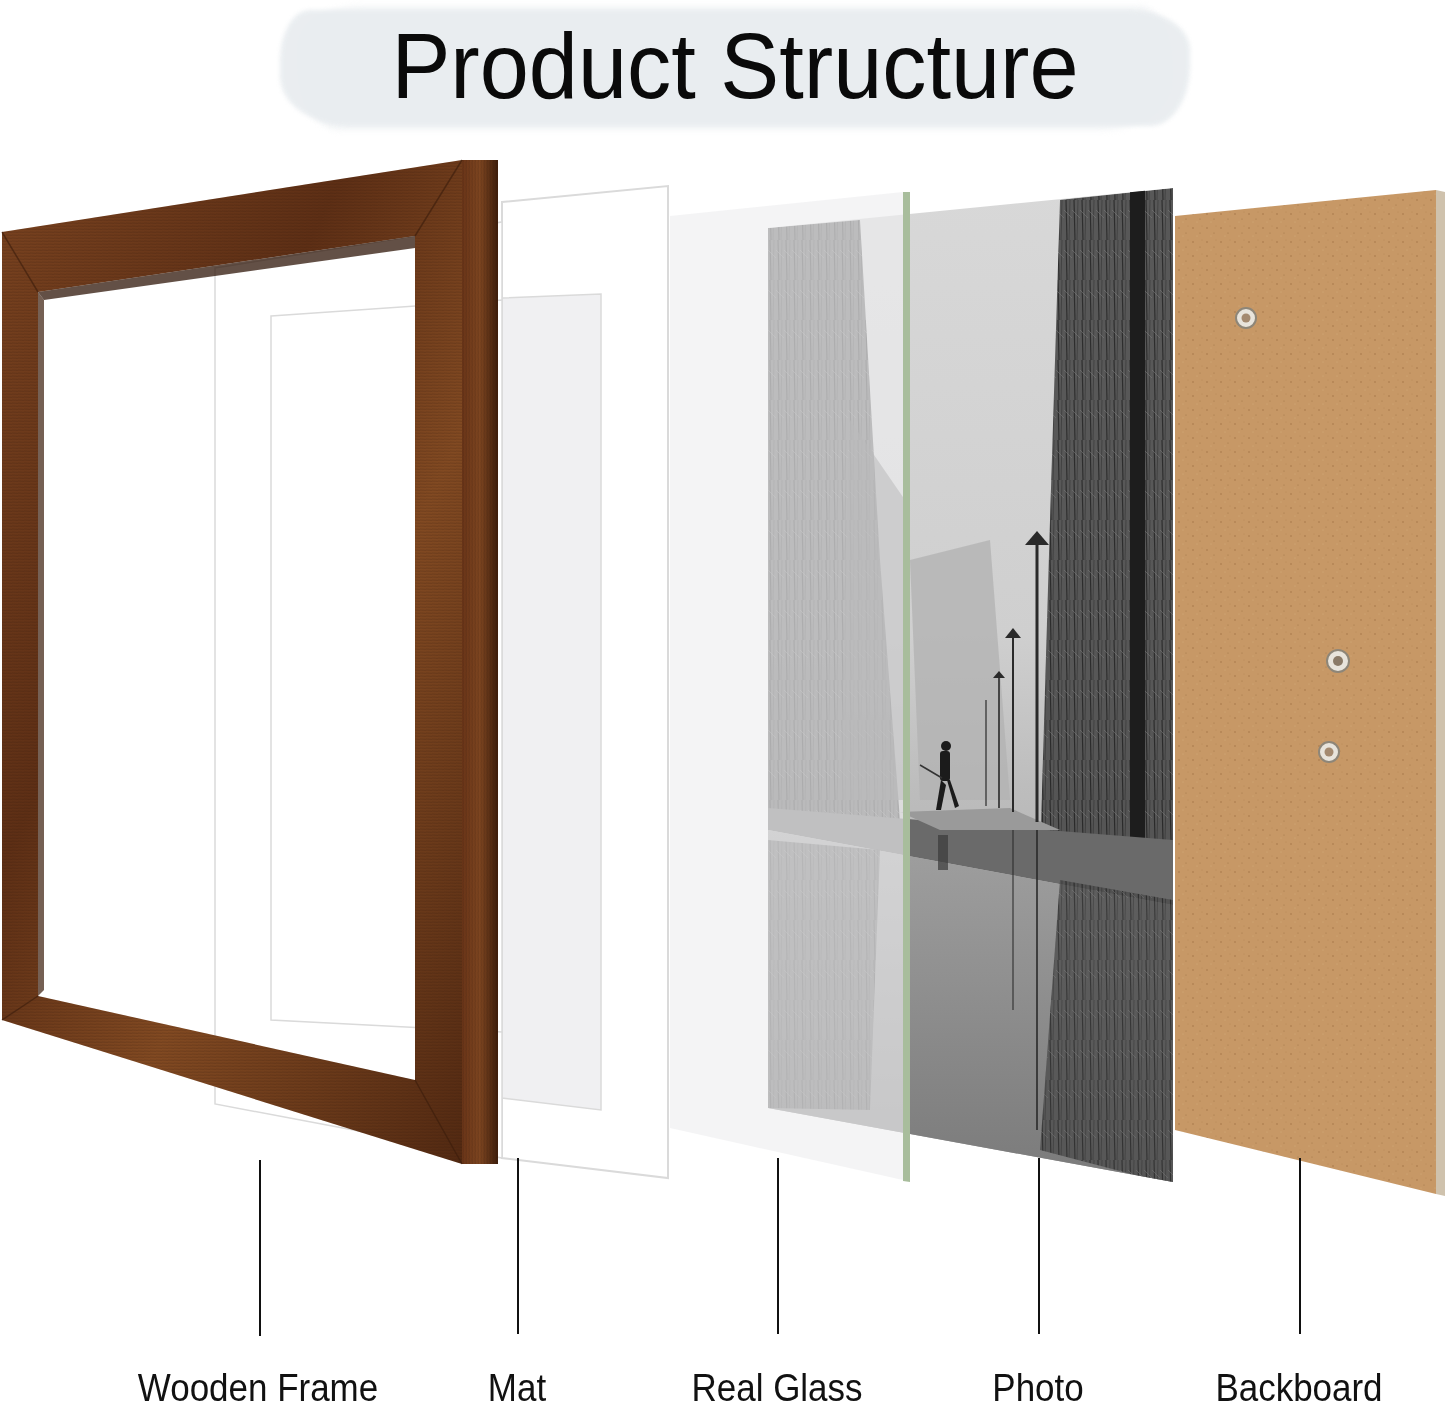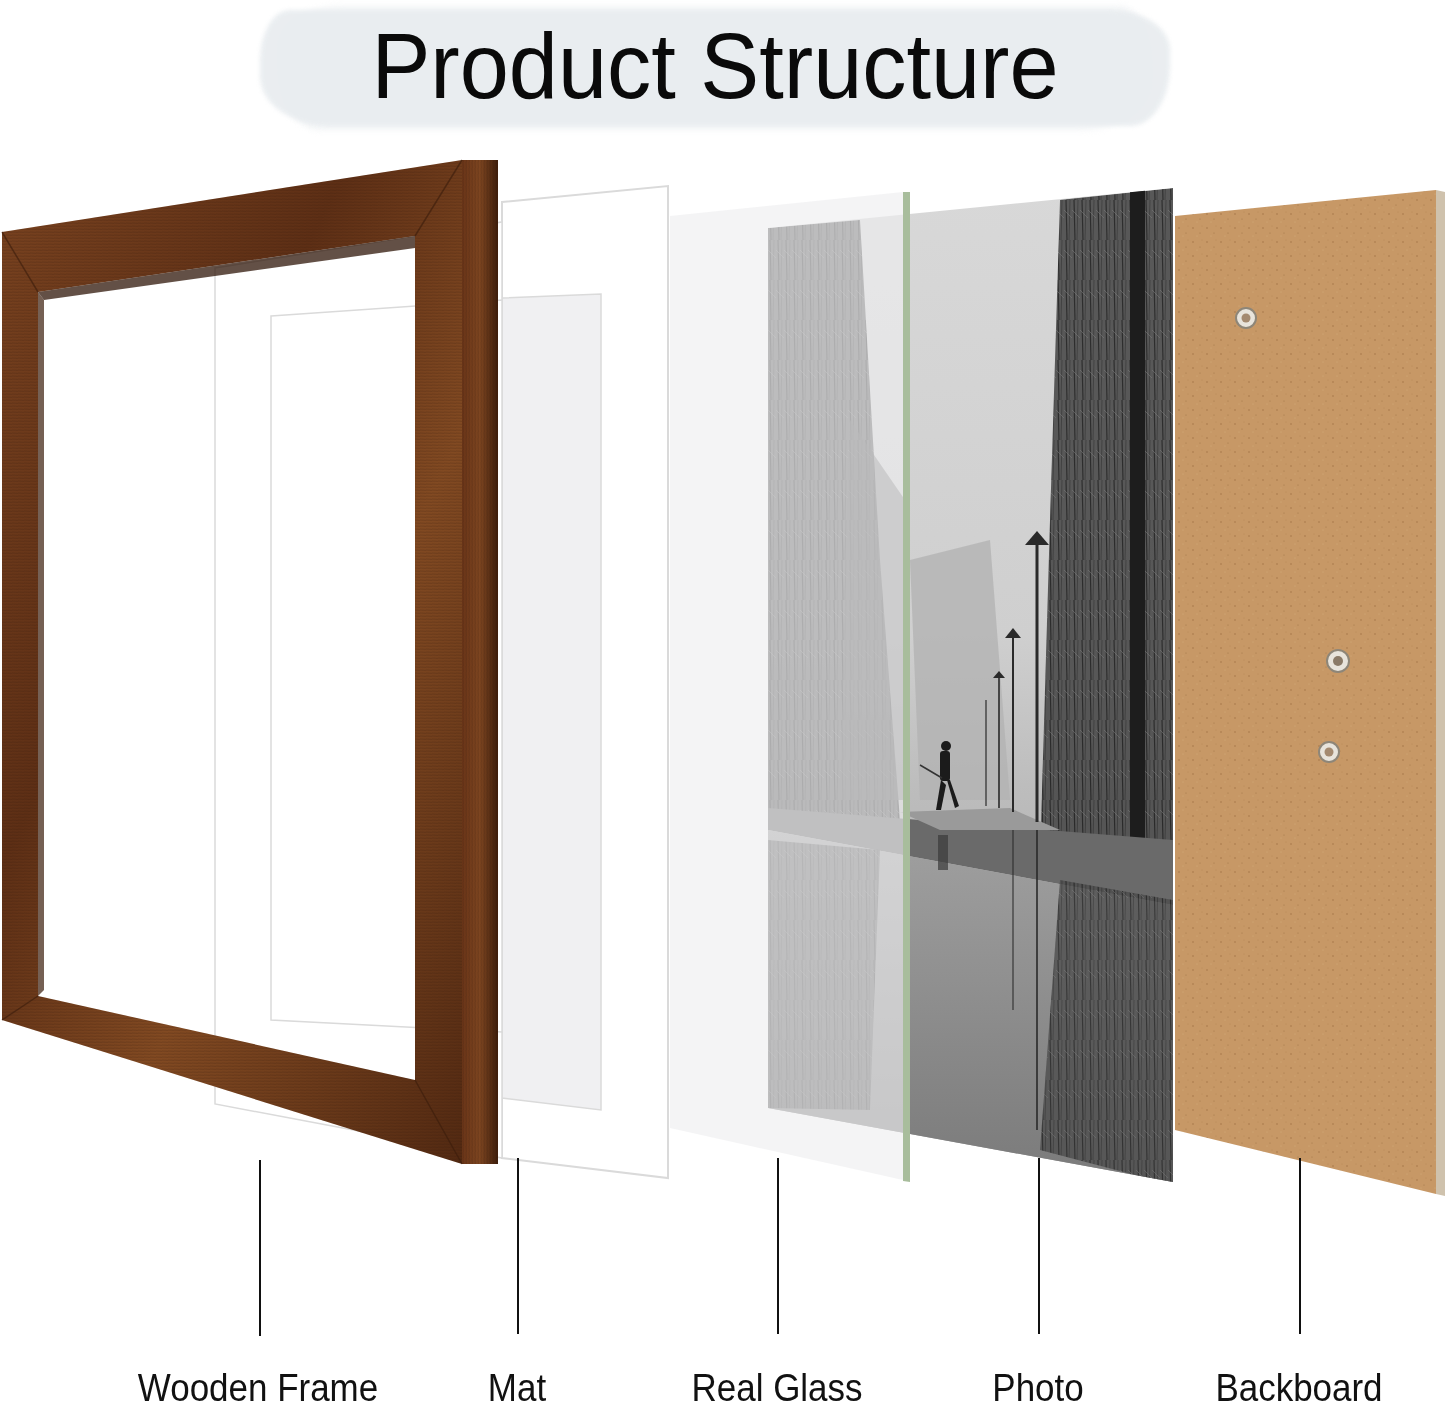--- a/index.html
+++ b/index.html
@@ -1,17 +1,17 @@
 <!DOCTYPE html>
 <html><head>
 <meta charset="utf-8">
 <style>
   html, body { margin: 0; padding: 0; background: #ffffff; }
   body { width: 1445px; height: 1411px; position: relative; overflow: hidden; font-family: "Liberation Sans", sans-serif; }
-  .title-wrap { position: absolute; left: 260px; top: 4px; width: 910px; height: 128px; }
+  .title-wrap { position: absolute; left: 280px; top: 4px; width: 910px; height: 128px; }
   .title-brush { position: absolute; left: 0; top: 6px; width: 910px; height: 116px; background: #e9edf0; border-radius: 30px 60px 40px 70px / 50px 40px 60px 50px; filter: blur(2px); opacity: 0.95; }
   .title-brush2 { position: absolute; left: 20px; top: 2px; width: 870px; height: 124px; background: #eef1f3; border-radius: 60px 30px 70px 40px / 40px 60px 50px 60px; filter: blur(3px); opacity: 0.7; }
   .title { position: absolute; left: 0; right: 0; top: 6px; text-align: center; font-size: 92px; font-weight: 400; color: #0a0a0a; letter-spacing: 0px; line-height: 112px; white-space: nowrap; transform: scaleX(0.96); }
   svg.scene { position: absolute; left: 0; top: 0; }
   .label { position: absolute; top: 1368px; font-size: 38px; color: #111111; white-space: nowrap; transform: translateX(-50%) scaleX(0.92); line-height: 40px; }
   .leader { position: absolute; width: 2px; background: #111111; }
 </style>
 </head>
 <body>
 

